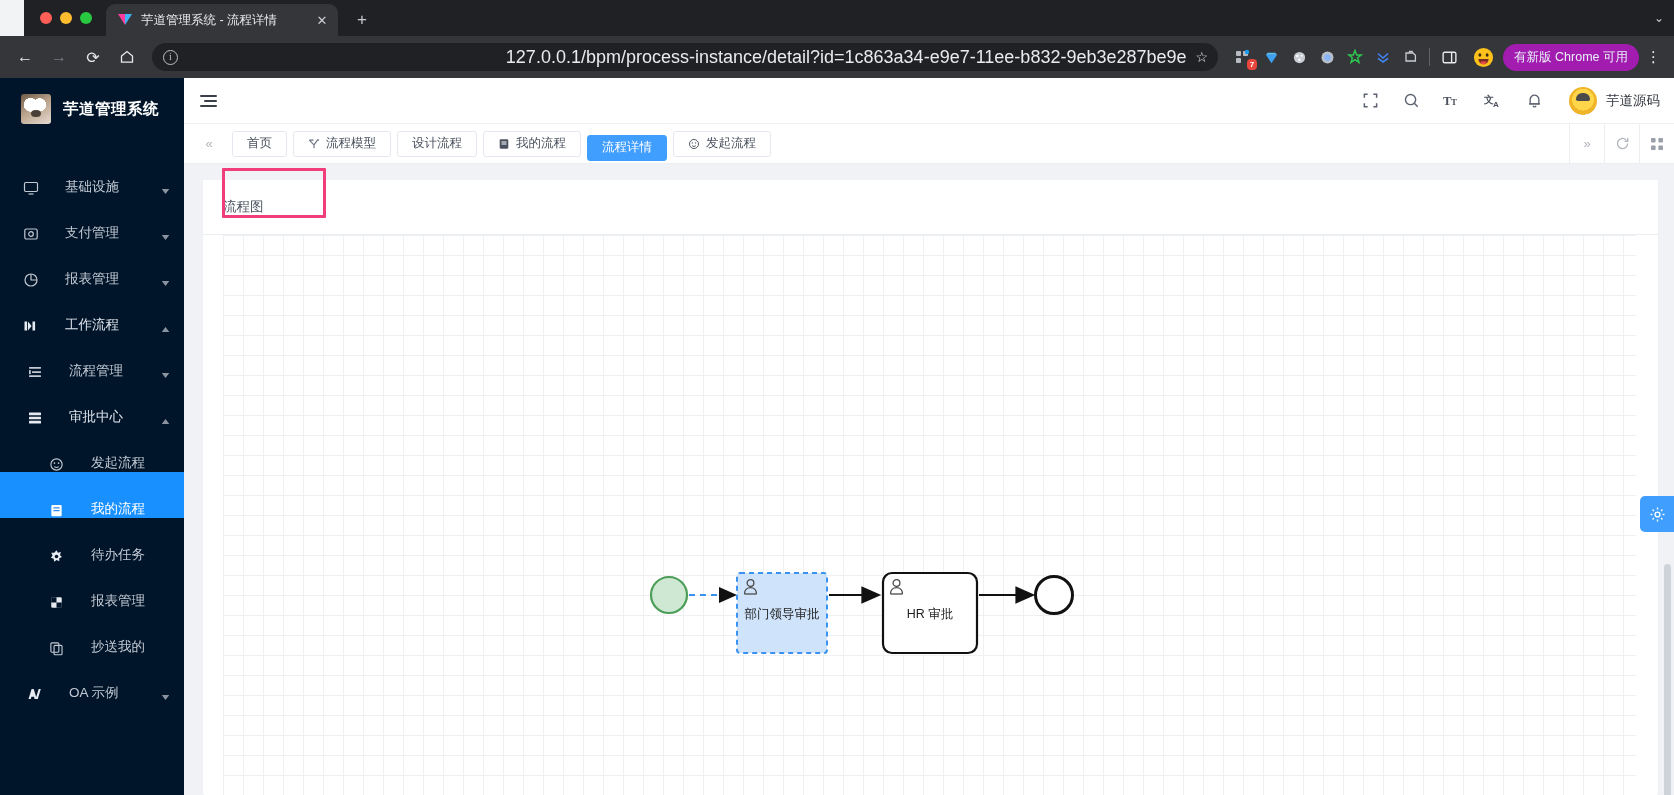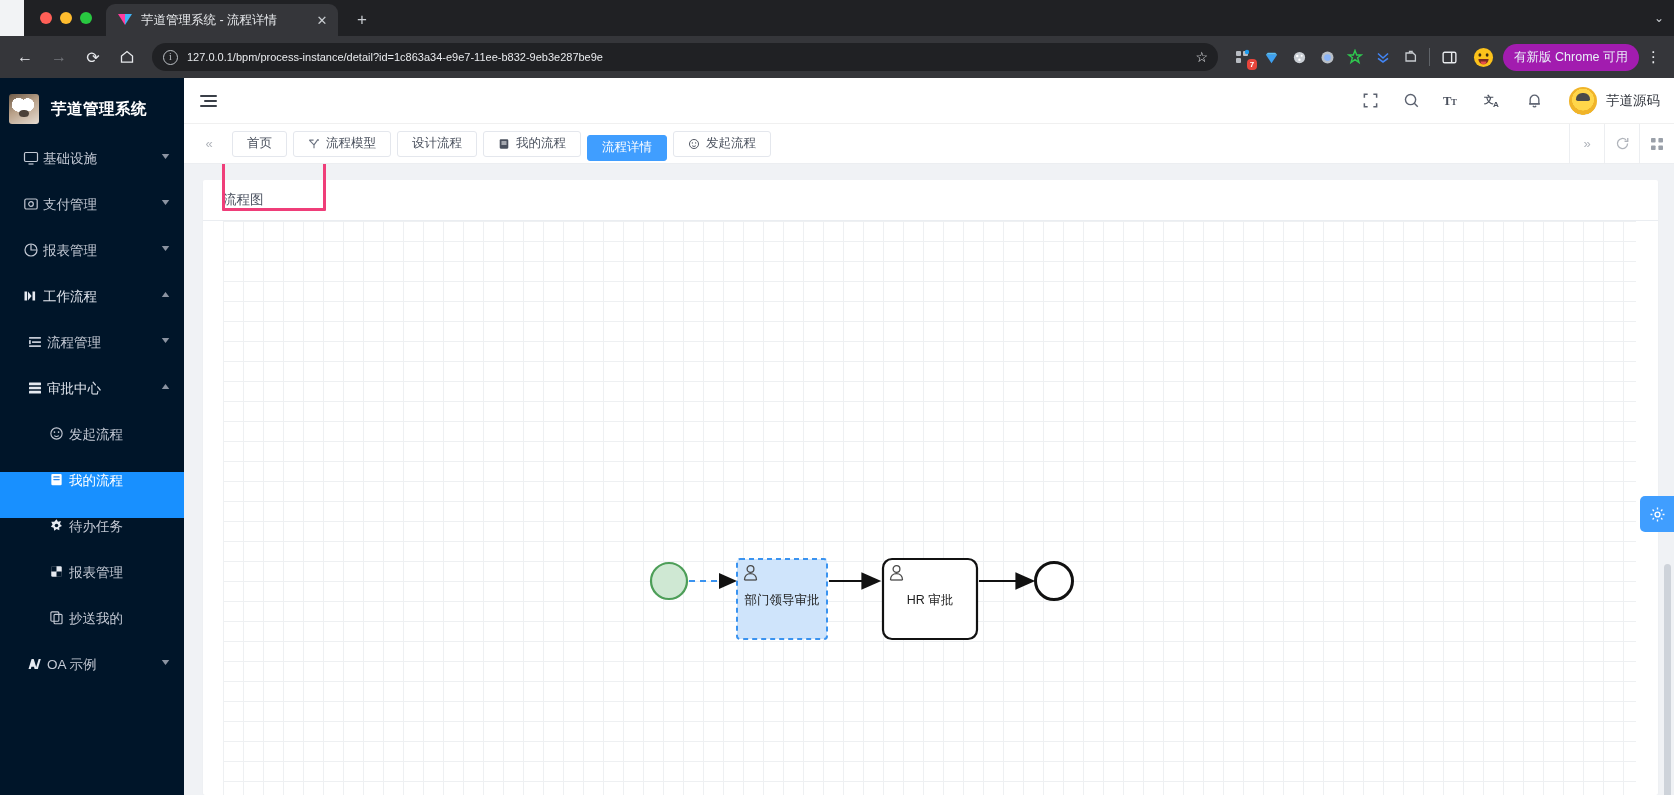--- a/index.html
+++ b/index.html
@@ -57,22 +57,22 @@
     display: flex; align-items: center; gap: 9px; padding: 0 10px 0 11px;
     margin: 0 6px; min-width: 0;
   }
   .omni-info {
     width: 15px; height: 15px; border-radius: 50%;
     border: 1.4px solid #bdc1c6; color: #bdc1c6;
     font-size: 10px; line-height: 12px; text-align: center;
     font-family: "Liberation Serif", serif; flex: 0 0 15px;
   }
   .omni-url {
-    flex: 1; color: #e8eaed; font-size: 11px;
-    white-space: nowrap; overflow: hidden; text-overflow: ellipsis;
+    flex: 1; color: #e8eaed; font-size: 18px;
+    white-space: nowrap; overflow: hidden; text-overflow: ellipsis; text-align: right;
   }
   .omni-star { color: #e8eaed; font-size: 14px; }
   .ext-icons { display: flex; align-items: center; gap: 10px; padding-left: 6px; }
   .ext { width: 18px; height: 18px; display: flex; align-items: center; justify-content: center; position: relative; }
   .ext-badge {
     position: absolute; right: -5px; bottom: -4px;
     background: #e8453c; color: #fff; font-size: 8px; font-weight: bold;
     border-radius: 4px; padding: 0px 3px; line-height: 11px;
   }
   .tb-sep { width: 1px; height: 18px; background: #5f6368; margin: 0 5px; }
@@ -83,38 +83,38 @@
   .kebab { color: #e8eaed; font-size: 15px; padding: 0 3px; letter-spacing: 0; }
 
   
   .app { display: flex; height: 717px; width: 1674px; }
 
   
   .sidebar {
     width: 184px; flex: 0 0 184px; background: #001529;
     height: 717px; overflow: hidden; color: #c6ccd6;
   }
-  .brand { display: flex; align-items: center; gap: 12px; height: 46px; padding: 0 9px; margin-top: 8px; }
+  .brand { display: flex; align-items: center; gap: 12px; height: 46px; padding: 0 21px; margin-top: 8px; }
   .brand-logo {
     width: 30px; height: 30px; border-radius: 3px; flex: 0 0 30px;
     background:
       radial-gradient(circle at 32% 36%, #ffffff 0 24%, rgba(255,255,255,0) 25%),
       radial-gradient(circle at 62% 36%, #ffffff 0 24%, rgba(255,255,255,0) 25%),
       linear-gradient(150deg, #6d5a48 0%, #b9a189 45%, #e6dcd2 100%);
     position: relative; overflow: hidden;
   }
   .brand-logo::after {
     content: ""; position: absolute; left: 33%; top: 52%;
     width: 34%; height: 26%; border-radius: 50%; background: #4b4038;
   }
   .brand-name { font-size: 15.5px; color: #fff; font-weight: 700; letter-spacing: .5px; }
 
   .menu { margin-top: 18px; }
   .mi {
-    height: 46px; display: flex; align-items: flex-start; gap: 4px;
+    height: 46px; display: flex; align-items: flex-end; gap: 26px;
     padding: 0 16px 0 22px; font-size: 13.5px; color: #c3c9d4; cursor: pointer;
     position: relative;
   }
   .mi .ic { width: 17px; flex: 0 0 17px; display: flex; align-items: center; justify-content: center; }
   .mi .lb { flex: 1; white-space: nowrap; }
   .mi .arw { font-size: 10px; color: #8b93a1; transform: scaleX(1.5); }
   .mi.lvl2 { padding-left: 26px; font-size: 13.5px; }
   .mi.lvl3 { padding-left: 48px; font-size: 13.5px; }
   .mi.active { background: #1890ff; color: #fff; }
   .mi.active .ic, .mi.active .lb { color: #fff; }
@@ -162,21 +162,21 @@
   .vtab.active { background: #409eff; border-color: #409eff; color: #fff; margin-top: 8px; }
   .tabs-tools { display: flex; align-items: center; margin-left: auto; flex: 0 0 auto; }
   .tool-div { width: 1px; height: 39px; background: #eceef1; }
 
   
   .content { flex: 1; padding: 16px 16px 0 19px; overflow: hidden; position: relative; display: flex; }
   .card {
     flex: 1; background: #fff; border-radius: 2px; display: flex; flex-direction: column;
     min-width: 0; box-shadow: 0 1px 2px rgba(0,0,0,.03);
   }
-  .card-head { height: 41px; border-bottom: 1px solid #eaedf1; display: flex; align-items: center; padding: 0 18px; }
+  .card-head { height: 55px; border-bottom: 1px solid #eaedf1; display: flex; align-items: center; padding: 0 18px; }
   .card-tab {
     font-size: 13.5px; color: #4c5361; padding: 8px 2px;
     position: relative; cursor: pointer;
   }
   .card-tab-box {
     position: absolute; left: 1px; top: -22px;
     width: 104px; height: 50px; border: 3px solid #ef3e79; border-radius: 1px;
     pointer-events: none;
   }
 

